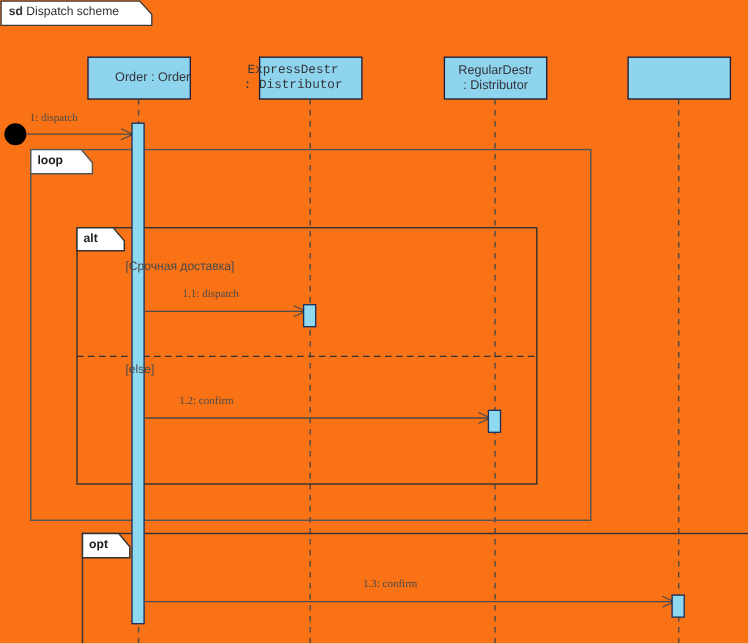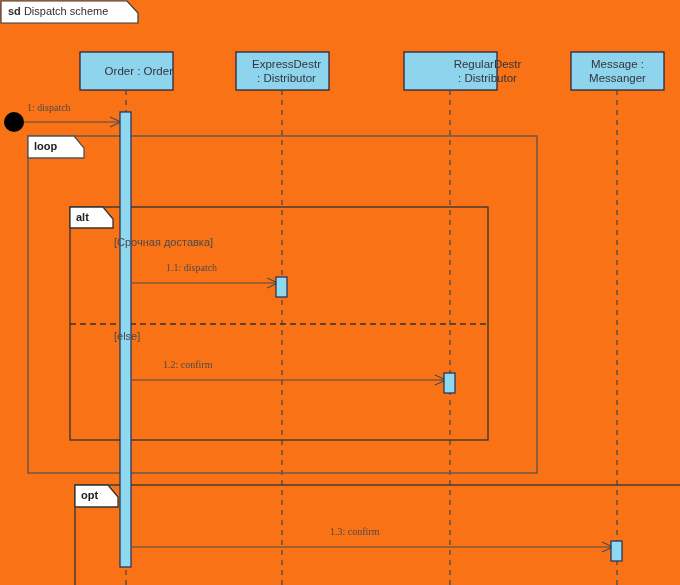--- a/index.html
+++ b/index.html
@@ -126,34 +126,30 @@
   <div class="txt frame-tag" style="left:8px; top:5px;">
     <b>sd</b>
     <span>Dispatch scheme</span>
   </div>
 
   <div class="txt lifeline-label" style="left:80px; top:64px; width:93px;text-align:right;">
     <div>Order : Order</div>
     <div></div>
   </div>
 
-  <div class="txt lifeline-label" style="left:240px; top:57px; width:93px;">
+  <div class="txt lifeline-label" style="left:220px; top:57px; width:93px;font-family:Liberation Mono, monospace;">
     <div>ExpressDestr</div>
     <div>: Distributor</div>
   </div>
 
-  <div class="txt lifeline-label" style="left:404px; top:57px; width:93px;padding-left:37px;">
+  <div class="txt lifeline-label" style="left:404px; top:57px; width:93px;">
     <div>RegularDestr</div>
     <div>: Distributor</div>
   </div>
 
-  <div class="txt lifeline-label" style="left:571px; top:57px; width:93px;">
-    <div>Message :</div>
-    <div>Messanger</div>
-  </div>
 
   <div class="txt msg-label" style="left:27px; top:101px;">1: dispatch</div>
 
   <div class="txt op-label" style="left:34px; top:140px;">loop</div>
 
   <div class="txt op-label" style="left:76px; top:211px;">alt</div>
   <div class="txt guard" style="left:114px; top:236px;">[Срочная доставка]</div>
   <div class="txt guard" style="left:114px; top:330px;">[else]</div>
 
   <div class="txt msg-label" style="left:166px; top:261px;">1.1: dispatch</div>

